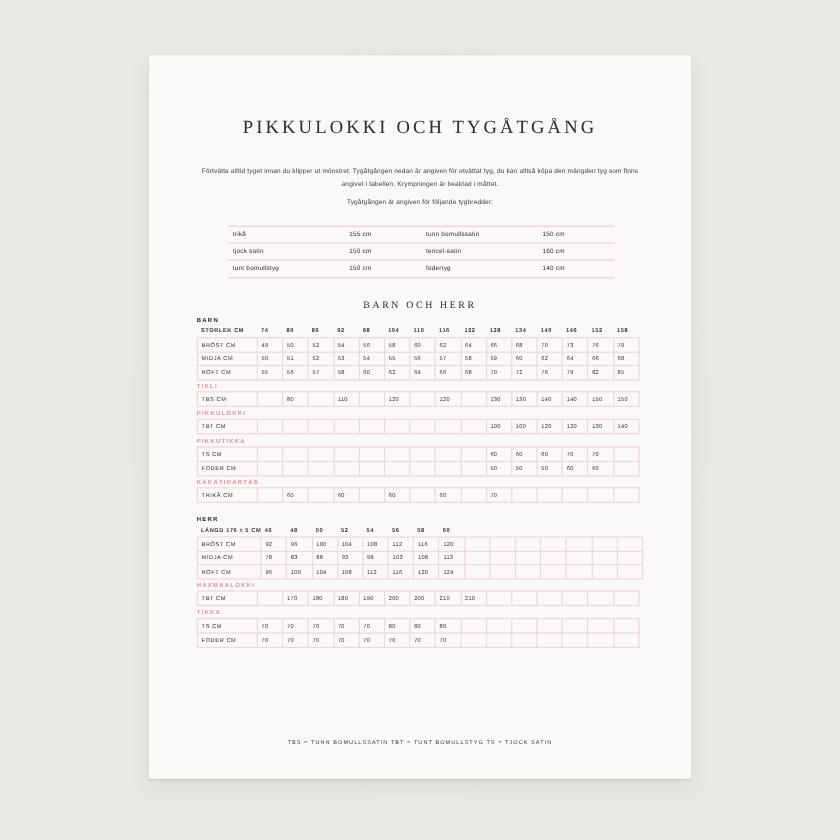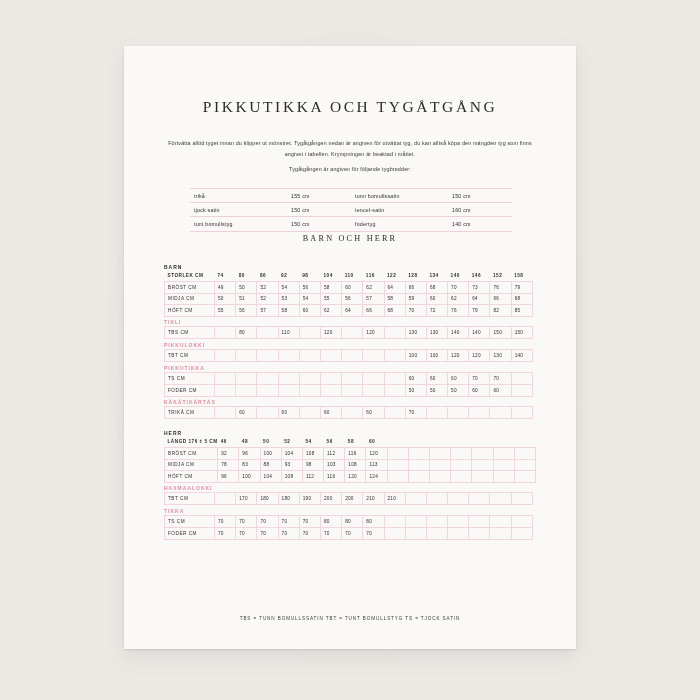--- a/index.html
+++ b/index.html
@@ -49,21 +49,21 @@
   }
   .fabric td.n{width:46px;}
   .fabric td.mid{width:74px;}
 
   .section-heading{
     position:absolute;left:0;right:0;
     text-align:center;
     font-family:"Liberation Serif", serif;
     letter-spacing:2.2px;color:#2b2b2b;font-size:8.2px;
   }
-  #barn-herr-heading{top:188px;}
+  #barn-herr-heading{top:204px;}
 
   .grp-label{
     position:absolute;left:40px;font-size:5px;letter-spacing:1px;color:#2b2b2b;font-weight:bold;
   }
   .grp-pink{
     position:absolute;left:40px;font-size:5px;letter-spacing:1px;color:#e48ba0;font-weight:bold;
   }
 
   table.sz{
     position:absolute;left:40px;border-collapse:collapse;
@@ -91,21 +91,21 @@
   }
 </style>
 </head>
 <body>
 
 <div class="scene">
   <div class="shadow"></div>
   <div class="sheet">
     <div class="inner">
 
-      <div class="doc-title">PIKKUTIKKA OCH TYGÅTGÅNG</div>
+      <div class="doc-title">PIKKULOKKI OCH TYGÅTGÅNG</div>
 
       <div class="intro">
         <span>Förtvätta alltid tyget innan du klipper ut mönstret. Tygåtgången nedan är angiven för otvättat tyg, du kan</span>
         <span>alltså köpa den mängden tyg som finns angivet i tabellen. Krympningen är beaktad i måttet.</span>
         <span class="last">Tygåtgången är angiven för följande tygbredder:</span>
       </div>
 
       <table class="fabric">
         <tbody id="fabric-body">
             <tr>

